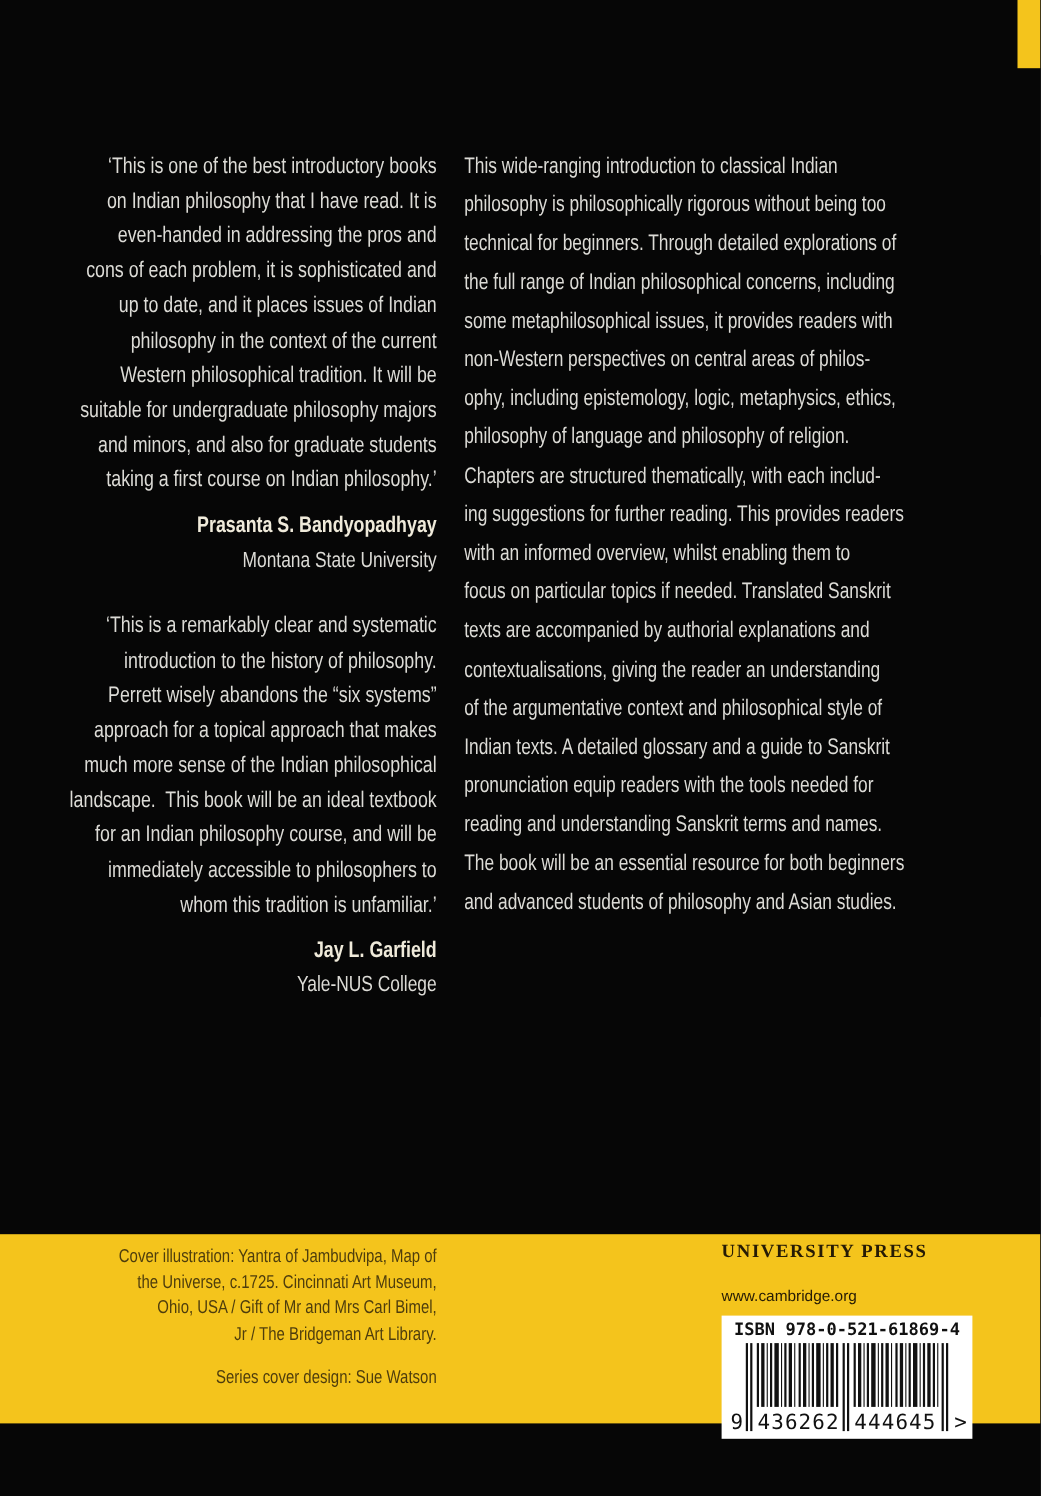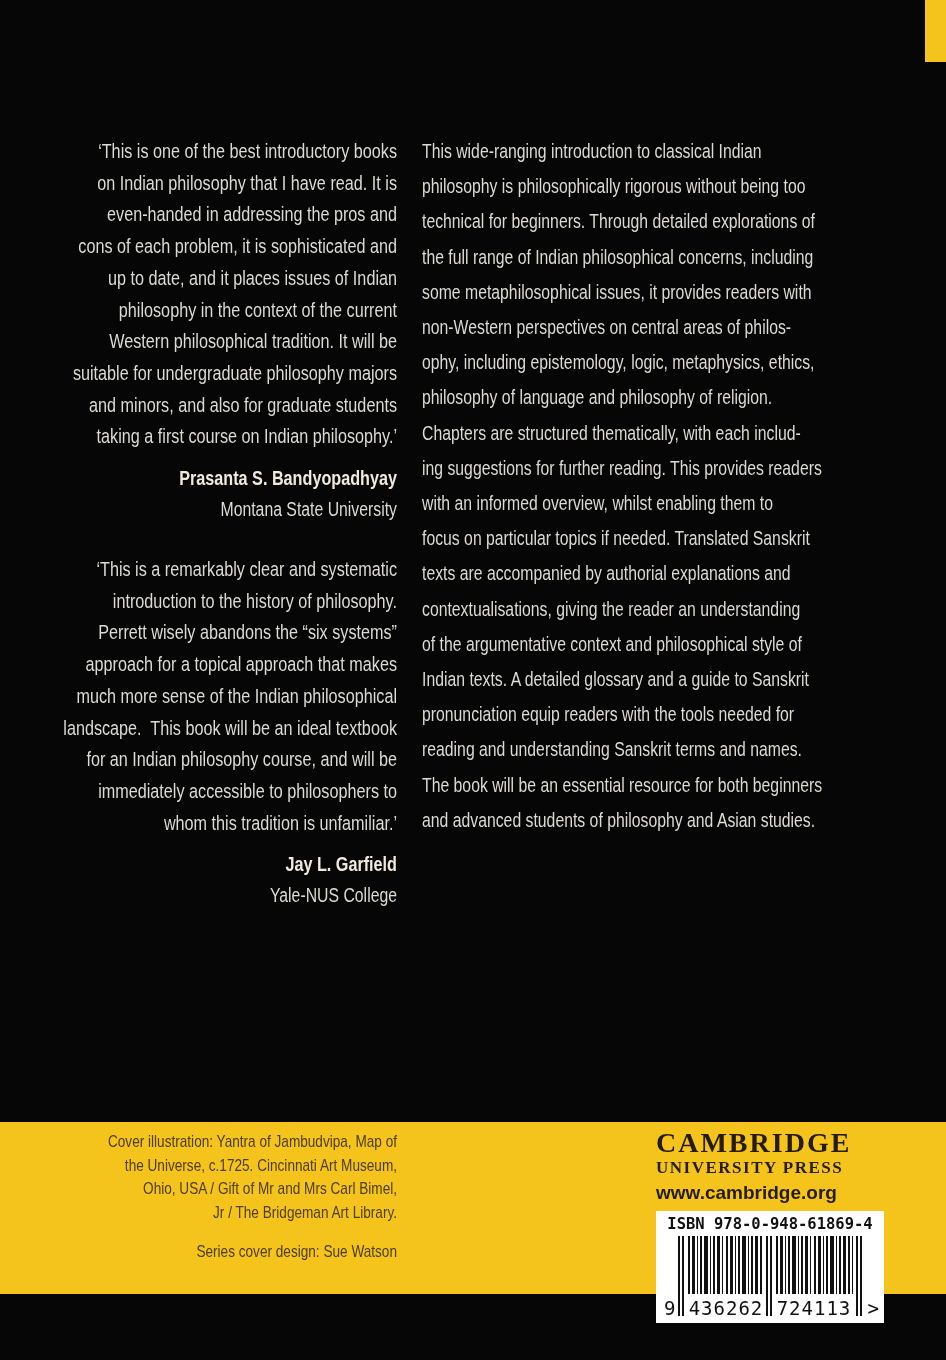--- a/index.html
+++ b/index.html
@@ -56,21 +56,21 @@
   .series{margin-top:16px;}
   .publisher{position:absolute;left:656px;top:6px;width:232px;color:var(--logo-text,#261B05);}
   .pub-name{
     font-family:"Liberation Serif",serif;font-weight:bold;
     font-size:28px;line-height:30px;letter-spacing:2px;
   }
   .pub-sub{
     font-family:"Liberation Serif",serif;font-weight:bold;
     font-size:17px;line-height:20px;letter-spacing:1.5px;
   }
-  .pub-url{font-weight:bold;font-size:19px;line-height:22px;margin-top:4px;}
+  .pub-url{font-weight:normal;font-size:14px;line-height:22px;margin-top:19px;}
   .barcode-box{
     margin-top:7px;width:228px;height:112px;box-sizing:border-box;
     background:var(--barcode-bg,#fff);padding:3px 8px 4px;
   }
   .isbn{
     font-family:"DejaVu Sans Mono",monospace;font-weight:bold;
     font-size:15.5px;line-height:20px;text-align:center;letter-spacing:0px;
     color:var(--barcode-text,#111);white-space:nowrap;
   }
   .bars-wrap{position:relative;height:82px;margin-top:2px;}
@@ -145,26 +145,25 @@
 
     <div class="credits">
       <div class="lines">Cover illustration: Yantra of Jambudvipa, Map of
 the Universe, c.1725. Cincinnati Art Museum,
 Ohio, USA / Gift of Mr and Mrs Carl Bimel,
 Jr / The Bridgeman Art Library.</div>
       <div class="series">Series cover design: Sue Watson</div>
     </div>
 
     <div class="publisher">
-      <div class="pub-name">CAMBRIDGE</div>
       <div class="pub-sub">UNIVERSITY PRESS</div>
       <div class="pub-url">www.cambridge.org</div>
 
       <div class="barcode-box">
-        <div class="isbn">ISBN 978-0-948-61869-4</div>
+        <div class="isbn">ISBN 978-0-521-61869-4</div>
         <div class="bars-wrap">
           <svg viewBox="0 0 212 82" preserveAspectRatio="none">
             <g fill="#111">
 
               <rect x="14" y="0" width="2" height="80"></rect>
                 <rect x="18" y="0" width="2" height="80"></rect>
               <rect x="102" y="0" width="2" height="80"></rect>
                 <rect x="106" y="0" width="2" height="80"></rect>
               <rect x="192" y="0" width="2" height="80"></rect>
                 <rect x="196" y="0" width="2" height="80"></rect>
@@ -205,21 +204,21 @@
               <rect x="172" y="0" width="1" height="58"></rect>
                 <rect x="175" y="0" width="2" height="58"></rect>
               <rect x="179" y="0" width="3" height="58"></rect>
                 <rect x="184" y="0" width="2" height="58"></rect>
               <rect x="188" y="0" width="1" height="58"></rect>
             </g>
           </svg>
           <div class="digits">
             <span class="d-left">9</span>
             <span class="d-g1">436262</span>
-            <span class="d-g2">724113</span>
+            <span class="d-g2">444645</span>
             <span class="d-end">&gt;</span>
           </div>
         </div>
       </div>
     </div>
 
   </div>
 </div>
 
 </body></html>

